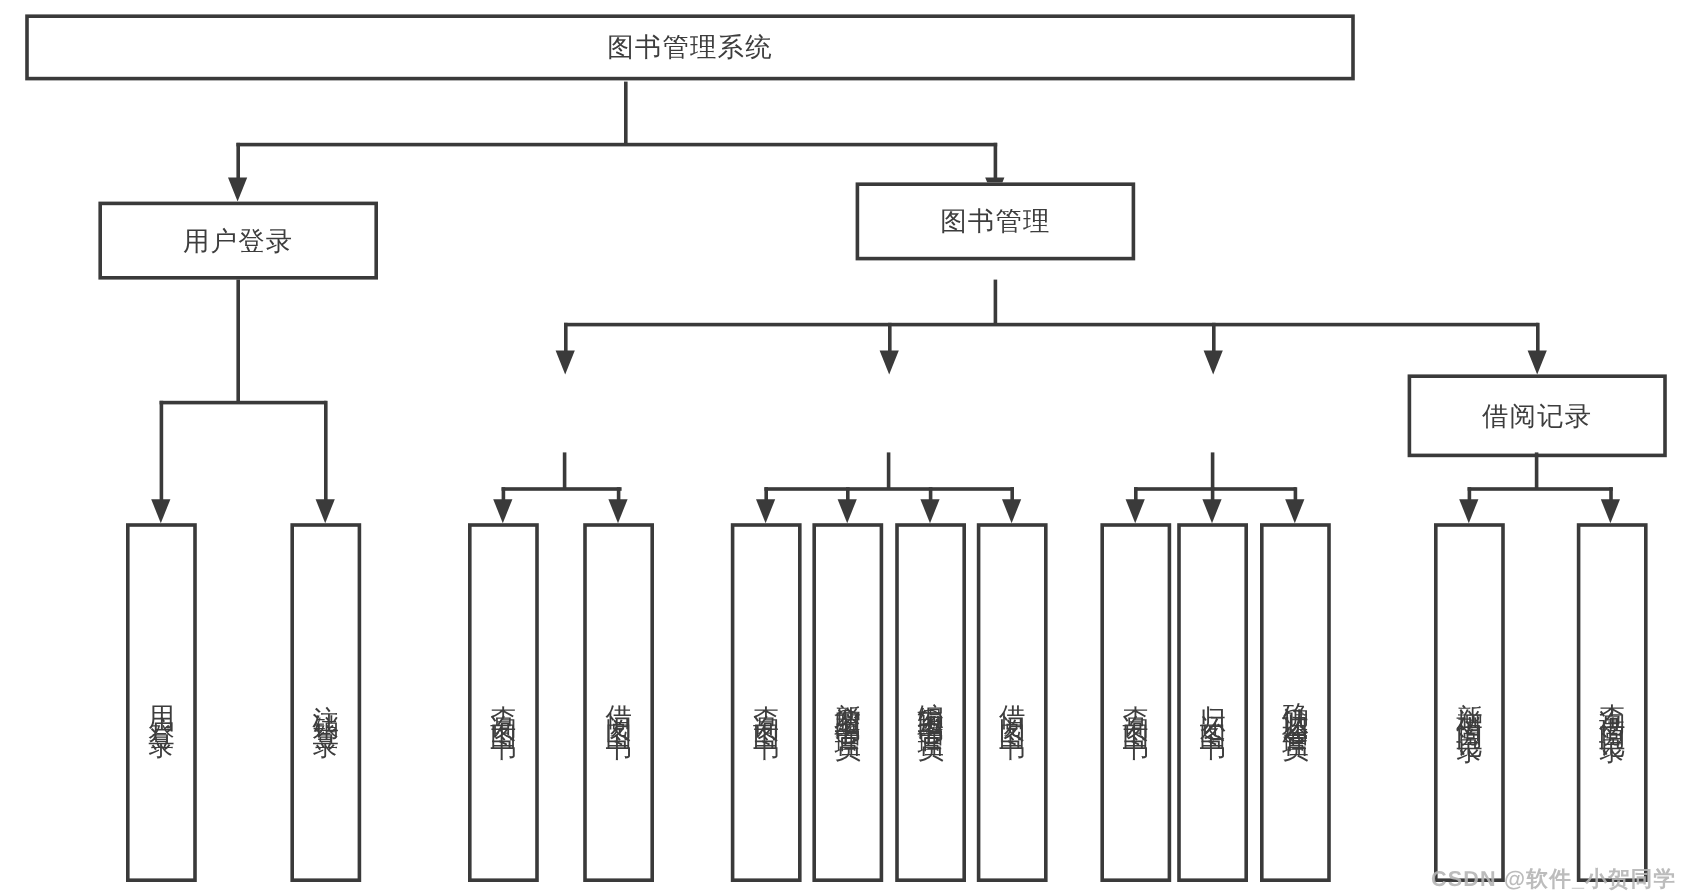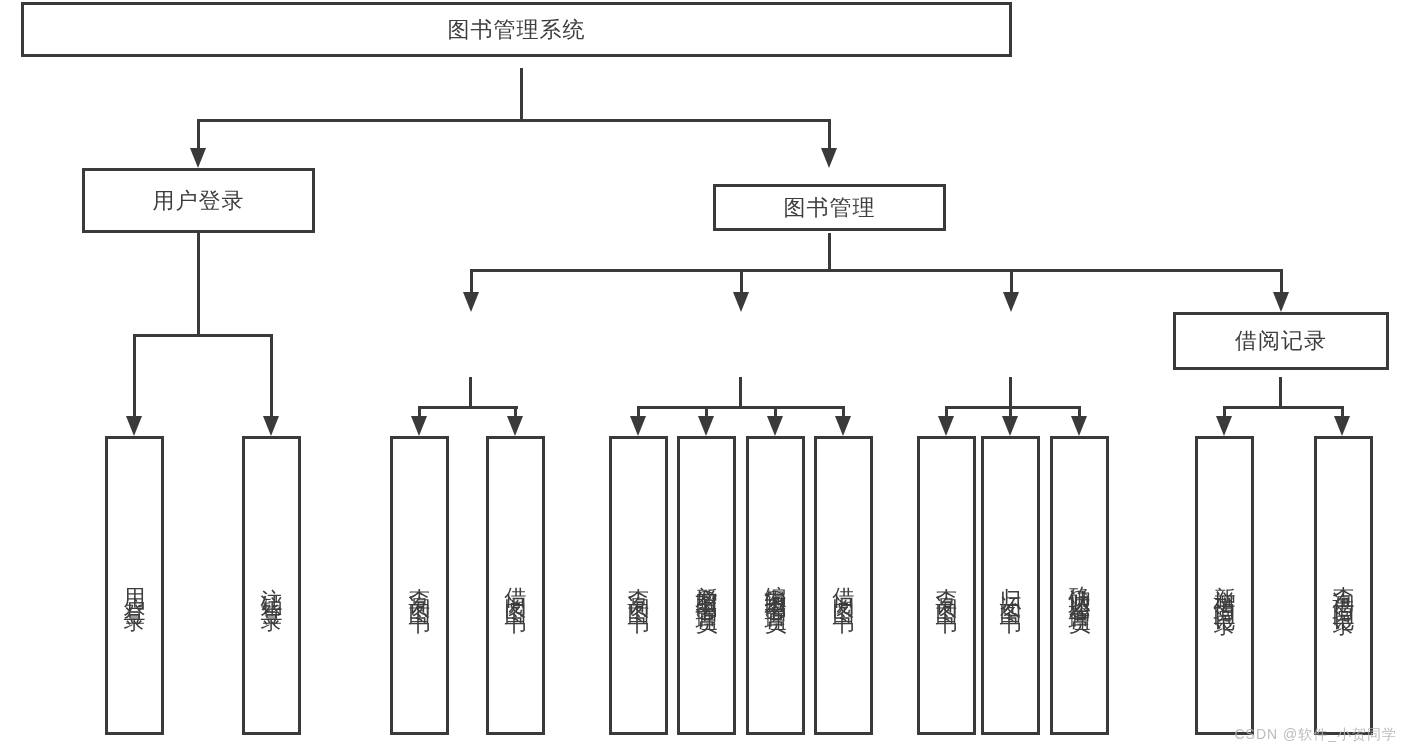--- a/index.html
+++ b/index.html
@@ -41,64 +41,65 @@
   .hline{height:3px;}
   .arrow{
     position:absolute;width:0;height:0;
     border-left:8px solid transparent;
     border-right:8px solid transparent;
     border-top:20px solid var(--line);
   }
   #watermark{
     position:absolute;
     right:8px;bottom:3px;
-    font-size:14px;
+    font-size:18px;
     color:var(--wm);
     opacity:.9;
     letter-spacing:1px;
     white-space:nowrap;
     z-index:5;
+    font-weight:bold;
   }
 </style>
 </head>
 <body>
 
 <div id="canvas">
 
-  <div class="box" style="left:21px;top:2px;width:991px;height:55px;">图书管理系统</div>
+  <div class="box" style="left:21px;top:12px;width:1108px;height:55px;">图书管理系统</div>
 
   <div class="vline" style="left:520px;top:68px;height:53px;"></div>
   <div class="hline" style="left:197px;top:119px;width:634px;"></div>
   <div class="vline" style="left:197px;top:119px;height:32px;"></div>
   <div class="arrow" style="left:190px;top:148px;"></div>
   <div class="vline" style="left:828px;top:119px;height:32px;"></div>
   <div class="arrow" style="left:821px;top:148px;"></div>
 
   <div class="box" style="left:82px;top:168px;width:233px;height:65px;">用户登录</div>
-  <div class="box" style="left:713px;top:184px;width:233px;height:47px;">图书管理</div>
+  <div class="box" style="left:713px;top:152px;width:233px;height:65px;">图书管理</div>
 
   <div class="vline" style="left:197px;top:233px;height:102px;"></div>
   <div class="hline" style="left:133px;top:334px;width:139px;"></div>
   <div class="vline" style="left:133px;top:334px;height:83px;"></div>
   <div class="arrow" style="left:126px;top:416px;"></div>
   <div class="vline" style="left:270px;top:334px;height:83px;"></div>
   <div class="arrow" style="left:263px;top:416px;"></div>
 
   <div class="vline" style="left:828px;top:233px;height:38px;"></div>
   <div class="hline" style="left:470px;top:269px;width:812px;"></div>
   <div class="vline" style="left:470px;top:269px;height:24px;"></div>
   <div class="arrow" style="left:463px;top:292px;"></div>
   <div class="vline" style="left:740px;top:269px;height:24px;"></div>
   <div class="arrow" style="left:733px;top:292px;"></div>
   <div class="vline" style="left:1010px;top:269px;height:24px;"></div>
   <div class="arrow" style="left:1003px;top:292px;"></div>
   <div class="vline" style="left:1280px;top:269px;height:24px;"></div>
   <div class="arrow" style="left:1273px;top:292px;"></div>
 
-  <div class="box" style="left:1173px;top:312px;width:216px;height:58px;">借阅记录</div>
+  <div class="box" style="left:1173px;top:312px;width:216px;height:69px;">借阅记录</div>
 
   <div class="vline" style="left:469px;top:377px;height:31px;"></div>
   <div class="hline" style="left:418px;top:406px;width:100px;"></div>
   <div class="vline" style="left:418px;top:406px;height:12px;"></div>
   <div class="arrow" style="left:411px;top:416px;"></div>
   <div class="vline" style="left:514px;top:406px;height:12px;"></div>
   <div class="arrow" style="left:507px;top:416px;"></div>
 
   <div class="vline" style="left:739px;top:377px;height:31px;"></div>
   <div class="hline" style="left:637px;top:406px;width:208px;"></div>

